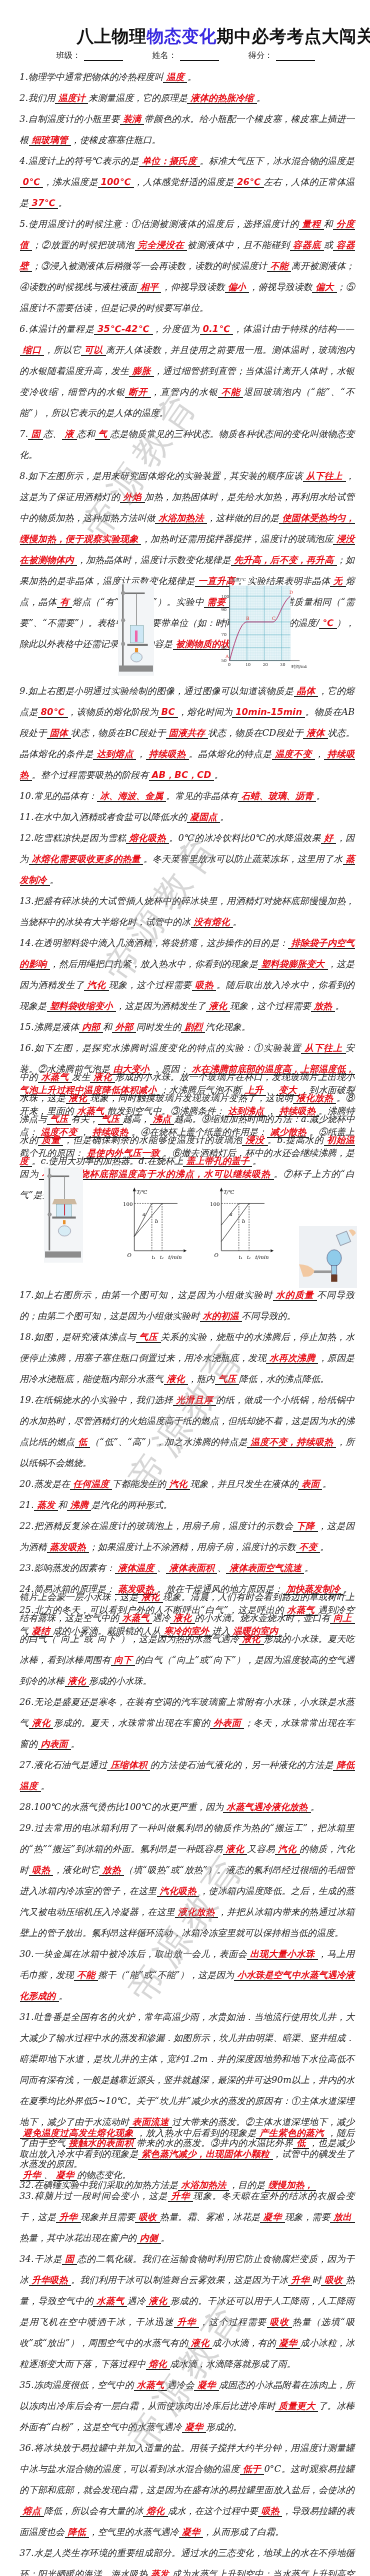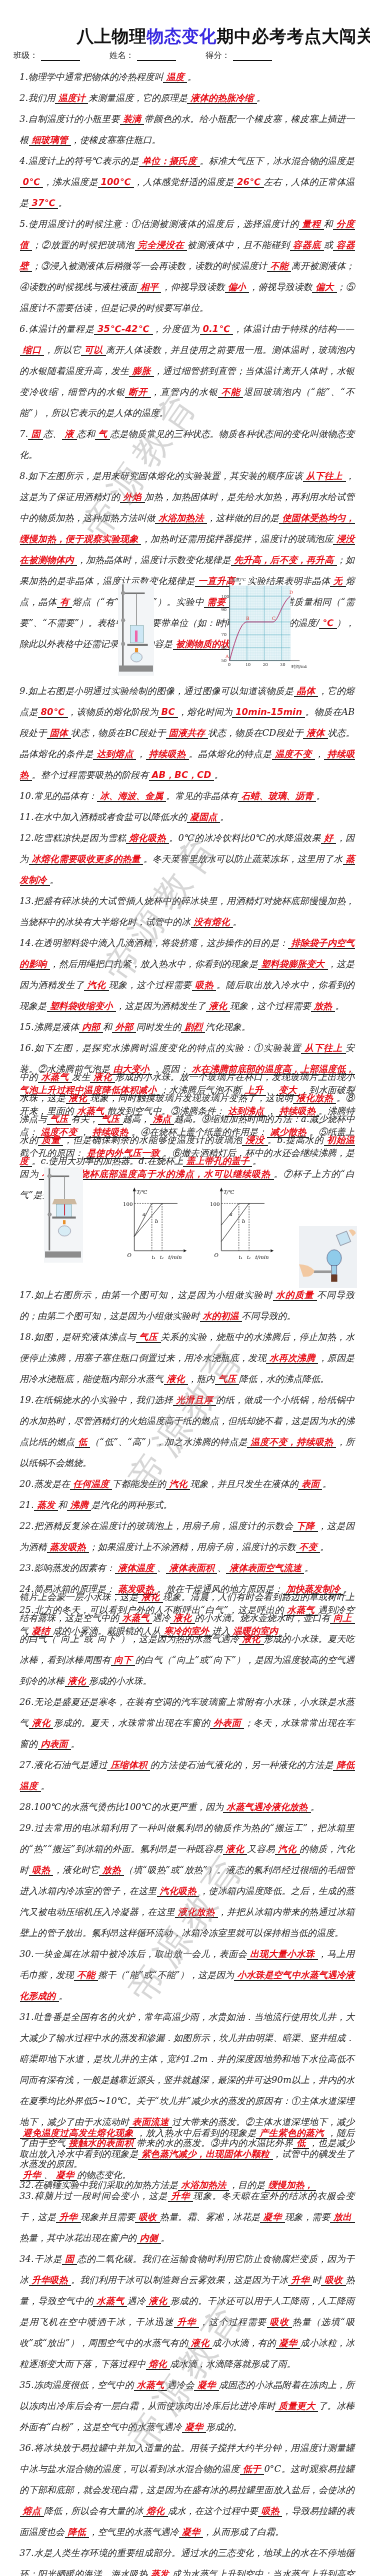--- a/index.html
+++ b/index.html
@@ -1,20 +1,20 @@
 <!DOCTYPE html>
 <html style="font-size:8.2px"><head>
 <meta charset="utf-8">
 <style>
   html, body { margin: 0; padding: 0; background: #ffffff; }
   body { width: 371px; height: 3148px; position: relative; overflow: hidden; font-family: "DejaVu Serif", "Liberation Serif", serif; color: #1a1a1a; }
   .page { position: absolute; left: 0; top: 0; width: 371px; }
   .title { position: absolute; top: 25px; left: 0; width: 371px; text-align: center; font-family: "DejaVu Sans", sans-serif; font-weight: bold; font-size: 17px; letter-spacing: 0.5px; color: #111; margin-left: 40px; }
   .title .hl { color: #3a2be0; }
-  .meta { position: absolute; top: 50px; left: 0; width: 371px; font-size: 8.2px; }
+  .meta { position: absolute; top: 50px; left: 0; width: 371px; text-align: center; font-size: 8.2px; }
   .meta span.field { display: inline-block; margin: 0 13.4px; }
   .meta span.blank { display: inline-block; width: 39px; border-bottom: 0.8px solid #111; margin-left: 3.1px; vertical-align: bottom; height: 8.2px; }
   .section { position: absolute; left: 19.6px; width: 335px; font-size: 9px; line-height: 21px; text-align: justify; font-style: italic; }
   .ans { color: #e8121b; font-weight: bold; font-family: "DejaVu Sans", sans-serif; border-bottom: 0.8px solid #222; padding: 0 3.1px; }
   .figure { position: absolute; }
   .watermark { position: absolute; font-family: "DejaVu Sans", sans-serif; font-size: 36px; color: rgba(150,150,150,0.38); transform: rotate(-55deg); transform-origin: left top; white-space: nowrap; letter-spacing: 7.2px; pointer-events: none; }
   svg text { font-family: "DejaVu Serif", serif; }
 </style>
 </head>
 <body>

